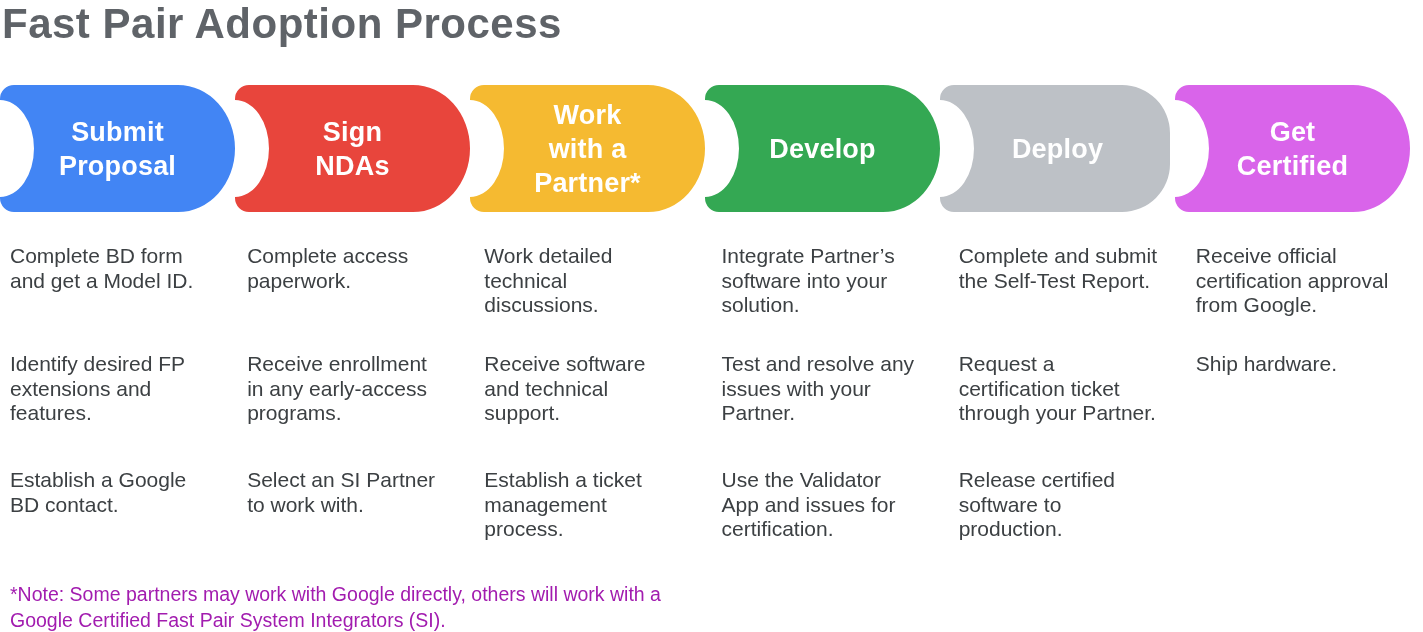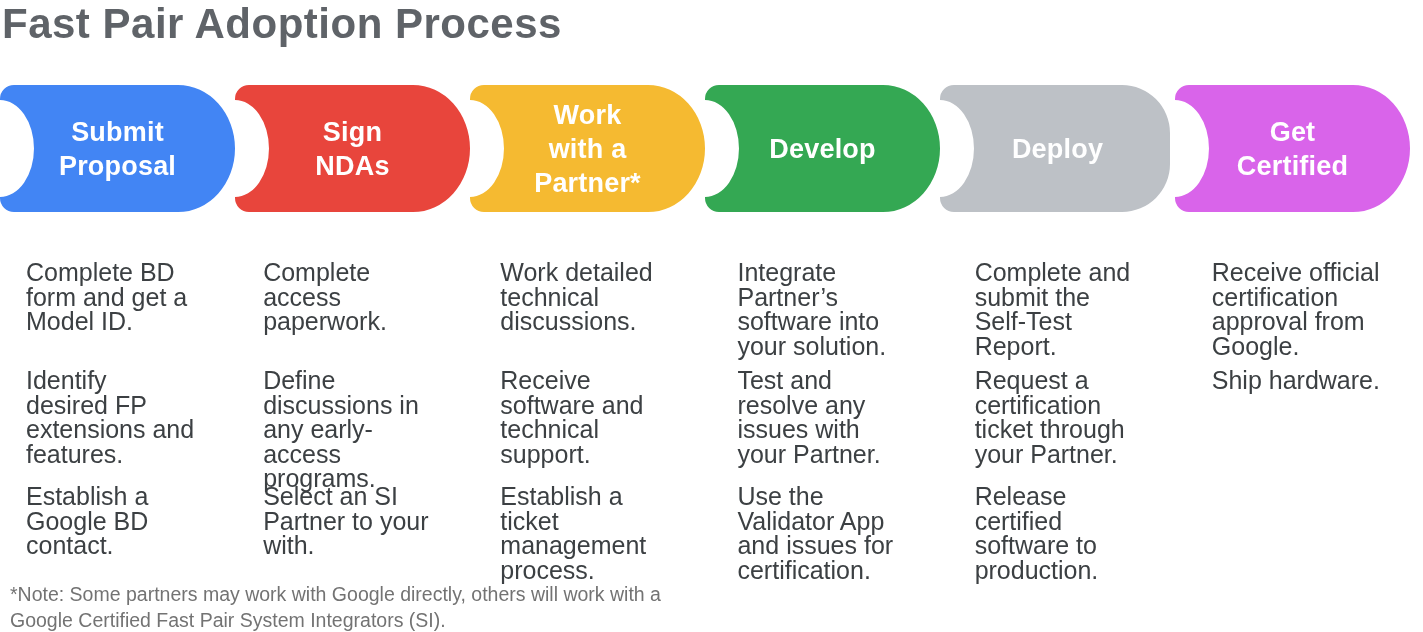--- a/index.html
+++ b/index.html
@@ -6,41 +6,41 @@
   .canvas {
     position:relative; width:1423px; height:632px; background:#ffffff;
     font-family:"Liberation Sans", sans-serif; overflow:hidden;
   }
   .title {
     position:absolute; top:0; left:2px; margin:0;
     font-size:42px; font-weight:700; color:#5F6368; letter-spacing:0.5px;
   }
   .stages {
     position:absolute; top:85px; left:0; width:1350px; height:127px;
-    display:flex; justify-content:flex-start;
+    display:flex; justify-content:center;padding-left:30px;
   }
   .stage { position:relative; flex:0 0 235px; width:235px; height:127px; }
   .stage svg { position:absolute; inset:0; width:100%; height:100%; display:block; }
   .stage-label {
     position:absolute; inset:0; display:flex; align-items:center; justify-content:center;
     text-align:center; color:#ffffff; font-size:27px; font-weight:700; line-height:34px;
     white-space:pre-line; letter-spacing:0.2px;
   }
   .details {
     position:absolute; top:244px; left:0; width:1423px;
     display:grid; grid-template-columns:repeat(6, 237.16px);
     grid-template-rows:108px 116px auto; grid-auto-flow:column;
   }
   .detail {
-    margin:16px; padding:0 26px 0 10px;
-    font-size:25px; line-height:24.5px; color:#3C4043;
+    margin:0; padding:0 26px 0 10px;
+    font-size:21px; line-height:24.5px; color:#3C4043;
   }
   .footnote {
     position:absolute; top:582px; left:10px; margin:0;
-    font-size:19.5px; line-height:25.5px; color:#737373; white-space:pre-line;
+    font-size:19.5px; line-height:25.5px; color:#a21caf; white-space:pre-line;
   }
 </style>
 </head>
 <body>
 
 <div class="canvas">
   <h1 class="title">Fast Pair Adoption Process</h1>
   <div class="stages">
       <div class="stage">
         <svg viewBox="0 0 235 127" preserveAspectRatio="none">
@@ -82,22 +82,22 @@
         </svg>
         <div class="stage-label">Get
 Certified</div>
       </div>
     </div>
   <div class="details">
       <p class="detail">Complete BD form and get a Model ID.</p>
       <p class="detail">Identify desired FP extensions and features.</p>
       <p class="detail">Establish a Google BD contact.</p>
       <p class="detail">Complete access paperwork.</p>
-      <p class="detail">Define discussions in any early-access programs.</p>
-      <p class="detail">Select an SI Partner to your with.</p>
+      <p class="detail">Receive enrollment in any early-access programs.</p>
+      <p class="detail">Select an SI Partner to work with.</p>
       <p class="detail">Work detailed technical discussions.</p>
       <p class="detail">Receive software and technical support.</p>
       <p class="detail">Establish a ticket management process.</p>
       <p class="detail">Integrate Partner’s software into your solution.</p>
       <p class="detail">Test and resolve any issues with your Partner.</p>
       <p class="detail">Use the Validator App and issues for certification.</p>
       <p class="detail">Complete and submit the Self-Test Report.</p>
       <p class="detail">Request a certification ticket through your Partner.</p>
       <p class="detail">Release certified software to production.</p>
       <p class="detail">Receive official certification approval from Google.</p>

